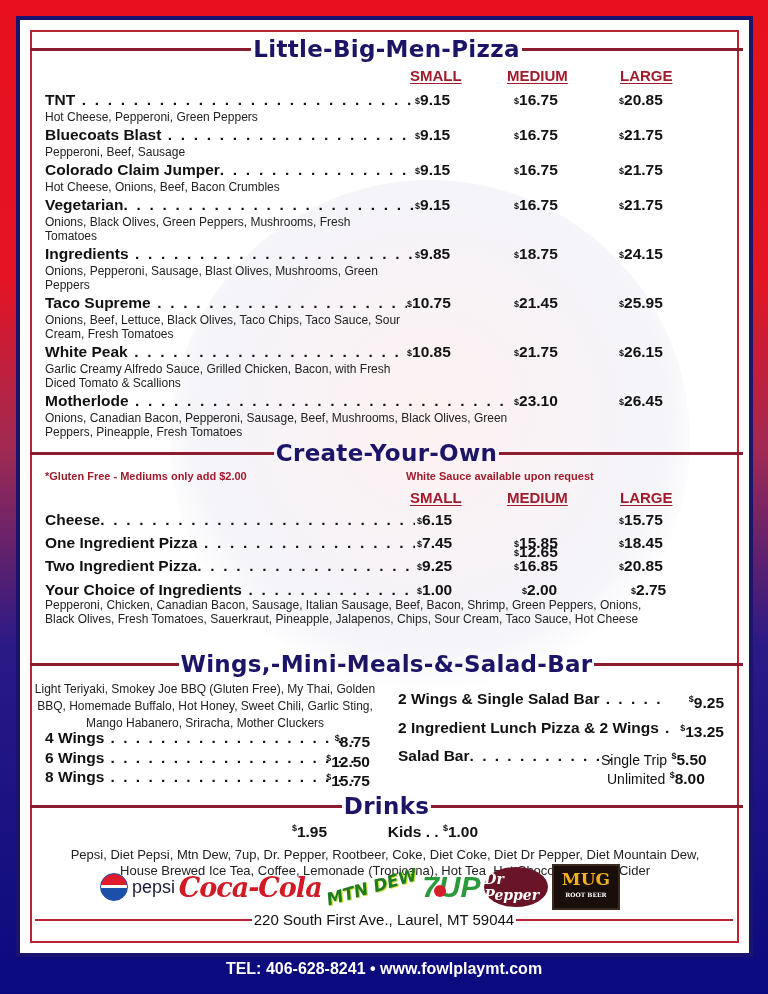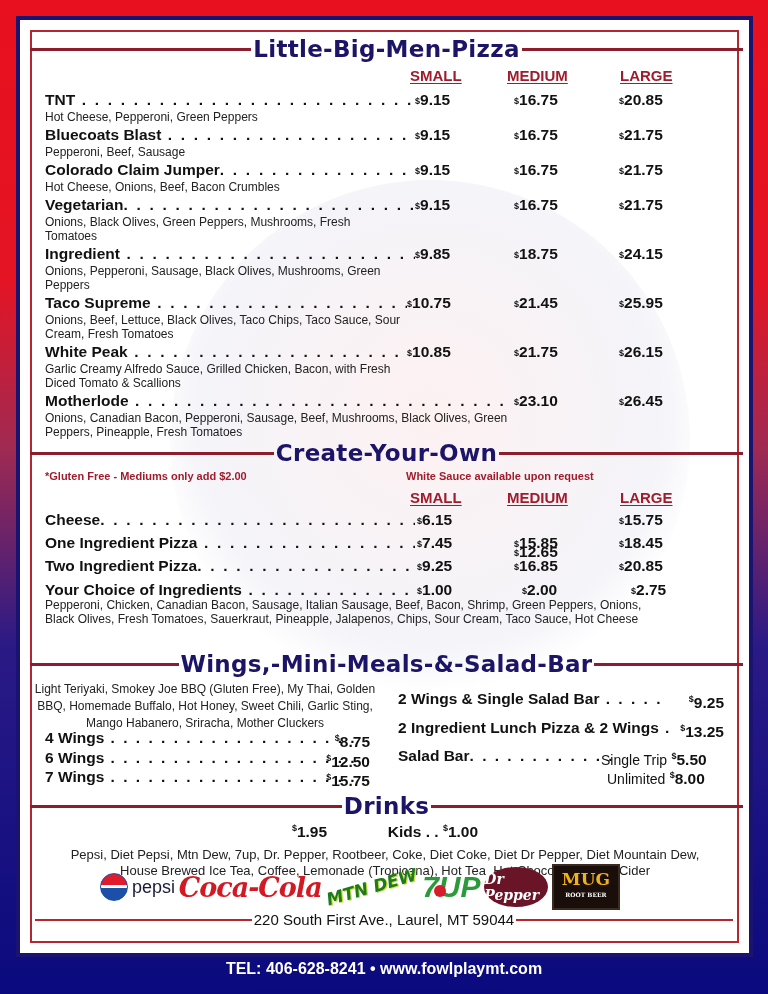--- a/index.html
+++ b/index.html
@@ -146,26 +146,26 @@
         <div class="line">
           <div class="name" style="width:370px;"><span>Vegetarian</span><span class="dots">. . . . . . . . . . . . . . . . . . . . . . . . . . . . .</span></div>
           <div class="price" style="left:370px;"><sup>$</sup><span>9.15</span></div>
           <div class="price" style="left:469px;"><sup>$</sup><span>16.75</span></div>
           <div class="price" style="left:574px;"><sup>$</sup><span>21.75</span></div>
         </div>
         <div class="desc" style="width:360px;">Onions, Black Olives, Green Peppers, Mushrooms, Fresh Tomatoes</div>
       </div>
       <div class="item" style="top: 244px;">
         <div class="line">
-          <div class="name" style="width:370px;"><span>Ingredient</span><span class="dots"> . . . . . . . . . . . . . . . . . . . . . . . . . .</span></div>
+          <div class="name" style="width:370px;"><span>Ingredients</span><span class="dots"> . . . . . . . . . . . . . . . . . . . . . . . . . .</span></div>
           <div class="price" style="left:370px;"><sup>$</sup><span>9.85</span></div>
           <div class="price" style="left:469px;"><sup>$</sup><span>18.75</span></div>
           <div class="price" style="left:574px;"><sup>$</sup><span>24.15</span></div>
         </div>
-        <div class="desc" style="width:360px;">Onions, Pepperoni, Sausage, Black Olives, Mushrooms, Green Peppers</div>
+        <div class="desc" style="width:360px;">Onions, Pepperoni, Sausage, Blast Olives, Mushrooms, Green Peppers</div>
       </div>
       <div class="item" style="top: 293px;">
         <div class="line">
           <div class="name" style="width:362px;"><span>Taco Supreme</span><span class="dots"> . . . . . . . . . . . . . . . . . . . . . . . .</span></div>
           <div class="price" style="left:362px;"><sup>$</sup><span>10.75</span></div>
           <div class="price" style="left:469px;"><sup>$</sup><span>21.45</span></div>
           <div class="price" style="left:574px;"><sup>$</sup><span>25.95</span></div>
         </div>
         <div class="desc" style="width:360px;">Onions, Beef, Lettuce, Black Olives, Taco Chips, Taco Sauce, Sour Cream, Fresh Tomatoes</div>
       </div>
@@ -238,21 +238,21 @@
 
   <div class="section-head" style="top:650px; left:-15px; right:-18px;">
     <div class="rule"></div>
     <div class="title">Wings,-Mini-Meals-&amp;-Salad-Bar</div>
     <div class="rule"></div>
   </div>
   <div class="wing-flavors" style="top:681px; left:-20px;">Light Teriyaki, Smokey Joe BBQ (Gluten Free), My Thai, Golden BBQ, Homemade Buffalo, Hot Honey, Sweet Chili, Garlic Sting, Mango Habanero, Sriracha, Mother Cluckers</div>
   <div id="wing-items">
       <div class="wline" style="left: 0px; top: 728px; width: 325px;"><span>4 Wings</span><span class="dots"> . . . . . . . . . . . . . . . . . . . .</span><span style="position:absolute; right:0;"><sup style="font-size:9px;">$</sup><span>8.75</span></span></div>
       <div class="wline" style="left: 0px; top: 748px; width: 325px;"><span>6 Wings</span><span class="dots"> . . . . . . . . . . . . . . . . . . . .</span><span style="position:absolute; right:0;"><sup style="font-size:9px;">$</sup><span>12.50</span></span></div>
-      <div class="wline" style="left: 0px; top: 767px; width: 325px;"><span>7 Wings</span><span class="dots"> . . . . . . . . . . . . . . . . . . . .</span><span style="position:absolute; right:0;"><sup style="font-size:9px;">$</sup><span>15.75</span></span></div>
+      <div class="wline" style="left: 0px; top: 767px; width: 325px;"><span>8 Wings</span><span class="dots"> . . . . . . . . . . . . . . . . . . . .</span><span style="position:absolute; right:0;"><sup style="font-size:9px;">$</sup><span>15.75</span></span></div>
     </div>
   <div id="combo-items">
       <div class="wline" style="left: 353px; top: 689px; width: 326px;"><span>2 Wings &amp; Single Salad Bar</span><span class="dots"> . . . . .</span><span style="position:absolute; right:0;"><sup style="font-size:9px;">$</sup><span>9.25</span></span></div>
       <div class="wline" style="left: 353px; top: 718px; width: 326px;"><span>2 Ingredient Lunch Pizza &amp; 2 Wings</span><span class="dots"> .</span><span style="position:absolute; right:0;"><sup style="font-size:9px;">$</sup><span>13.25</span></span></div>
     </div>
 
   <div class="wline" style="left:353px; top:746px;">
     <span>Salad Bar</span><span class="dots">. . . . . . . . . . . .</span>
   </div>
   <div class="wline" style="left:556px; top:746px;">

